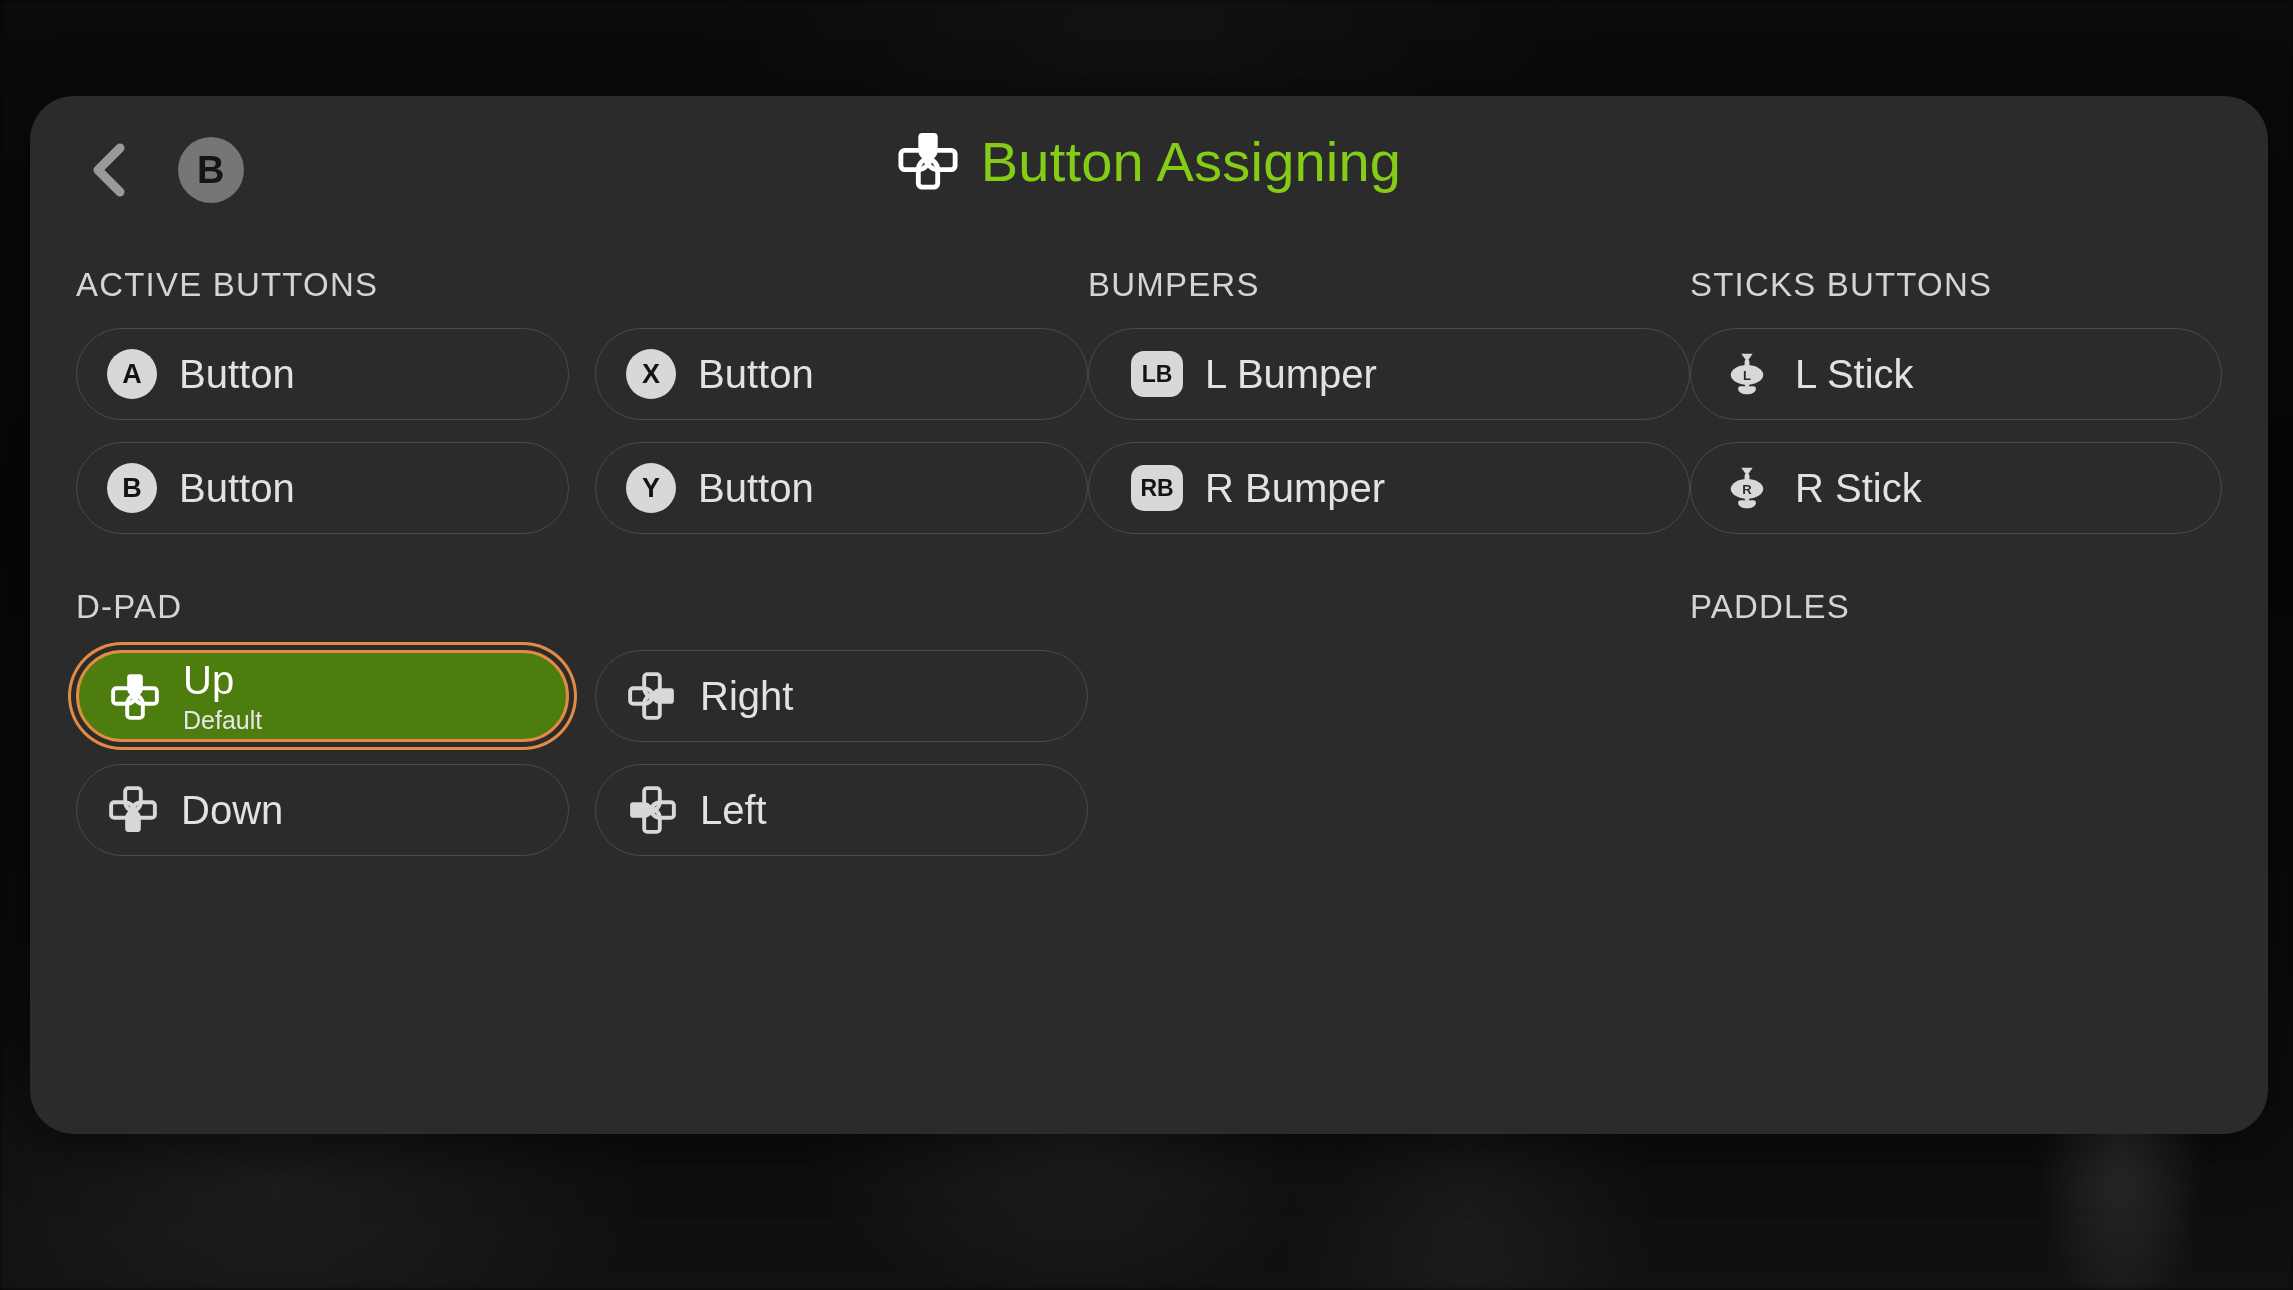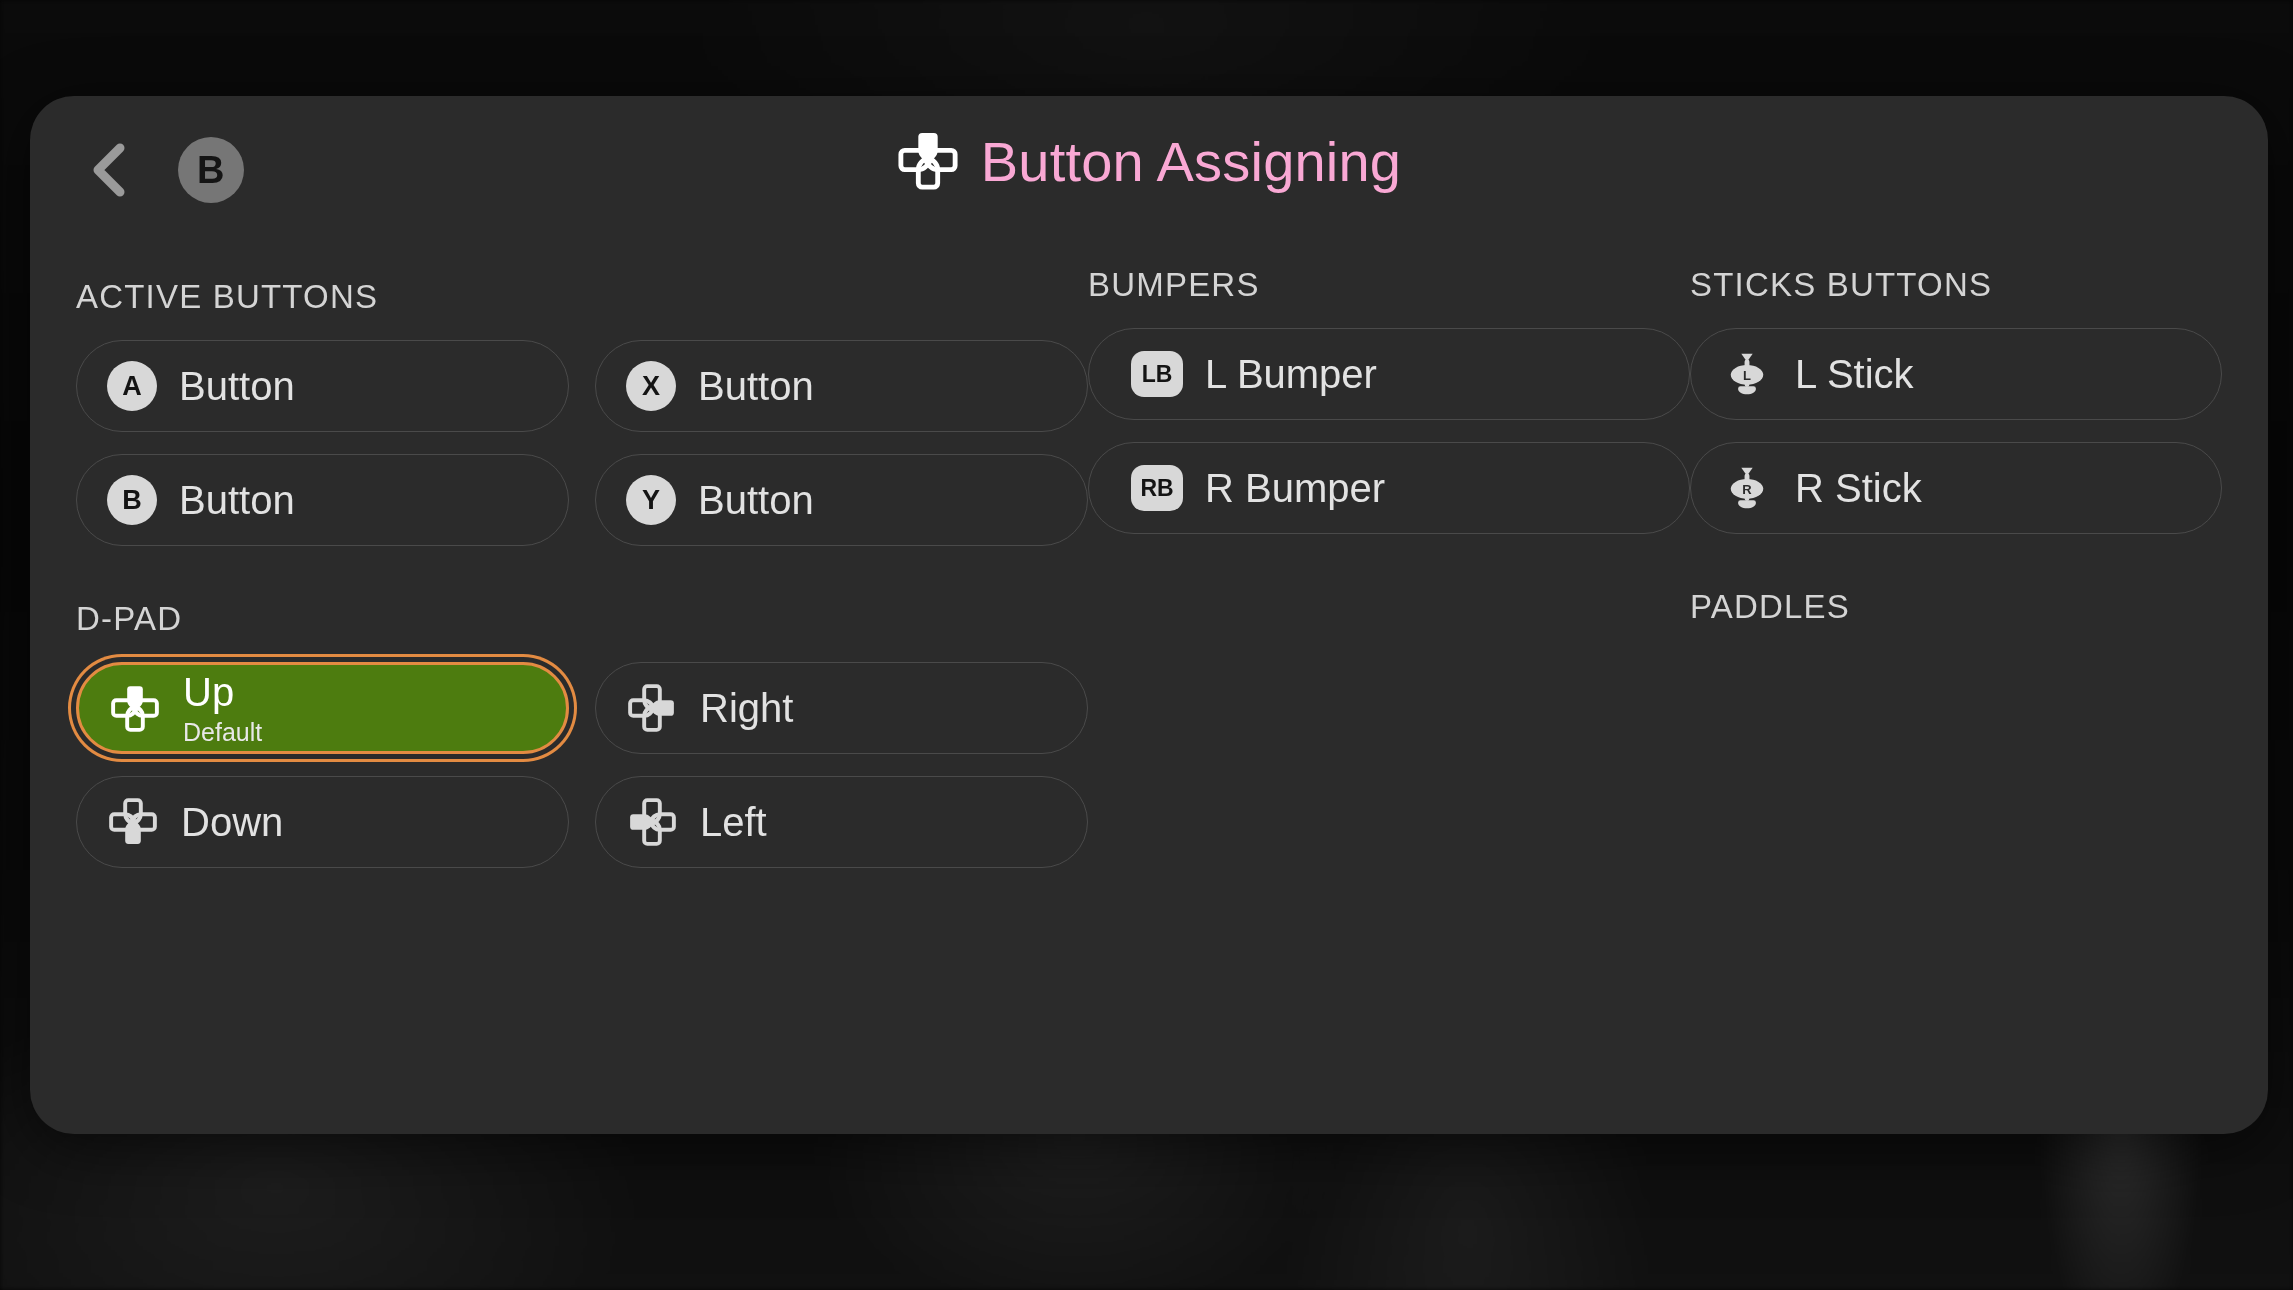--- a/index.html
+++ b/index.html
@@ -77,21 +77,21 @@
   }
   #title-wrap {
     position: absolute;
     left: 0; right: 0; top: 33px;
     display: flex;
     align-items: center;
     justify-content: center;
     gap: 22px;
   }
   #title-text {
-    color: #f9a8d4;
+    color: #84cc16;
     font-size: 56px;
     font-weight: normal;
     letter-spacing: 0.2px;
     line-height: 1;
   }
 
   
   #content {
     position: absolute;
     left: 0; right: 0;
@@ -106,21 +106,21 @@
     display: flex;
     flex-direction: column;
   }
   .section-label {
     color: #d4d4d4;
     font-size: 33px;
     letter-spacing: 1.2px;
     font-weight: normal;
     white-space: nowrap;
   }
-  .sec-a .section-label { margin-top: 12px; }
+  .sec-a .section-label { margin-top: 0px; }
 
   .rowgrid {
     display: grid;
     grid-template-columns: repeat(var(--cols, 2), 1fr);
     column-gap: 26px;
     row-gap: 22px;
     margin-top: 24px;
   }
   .rowgrid.single { --cols: 1; }
 

